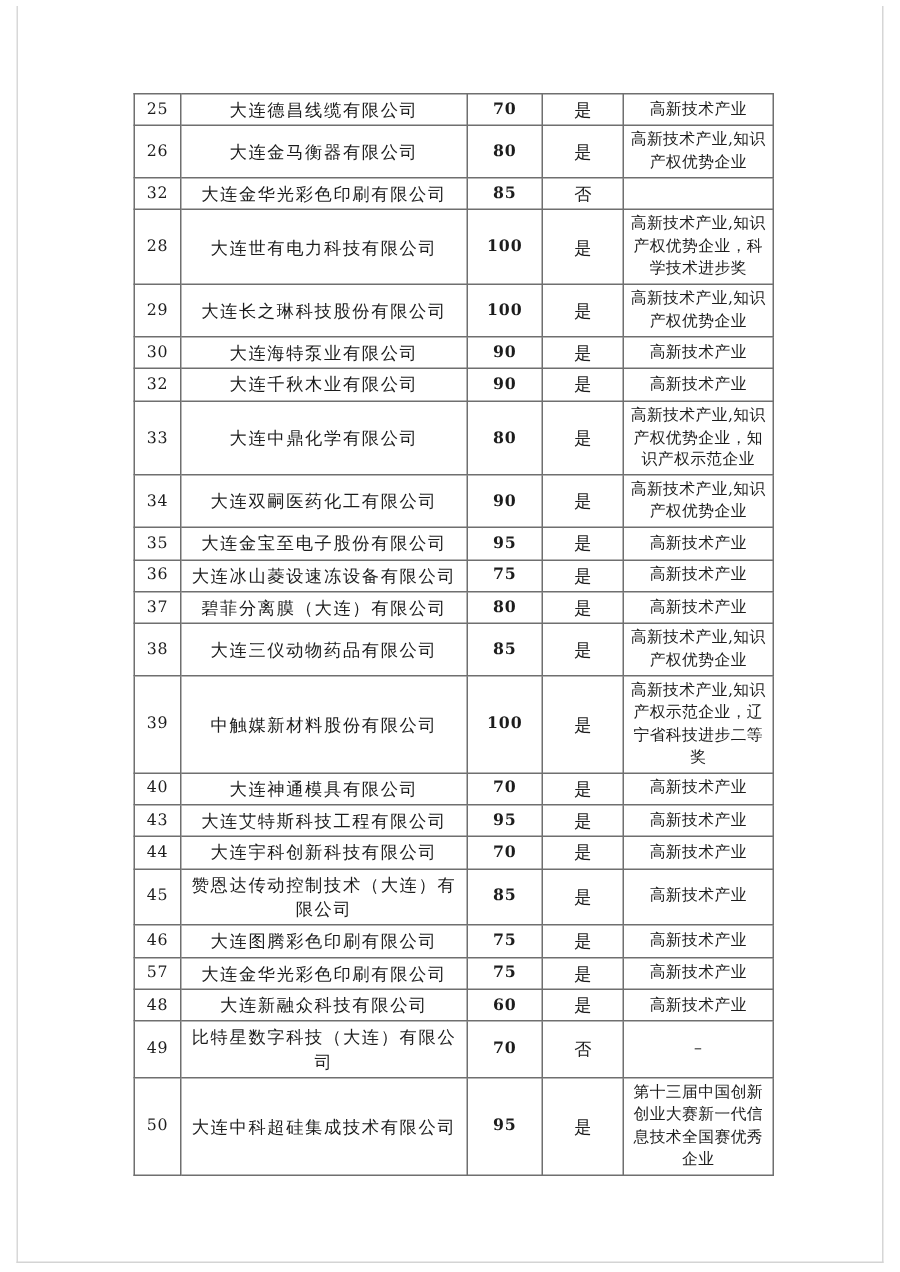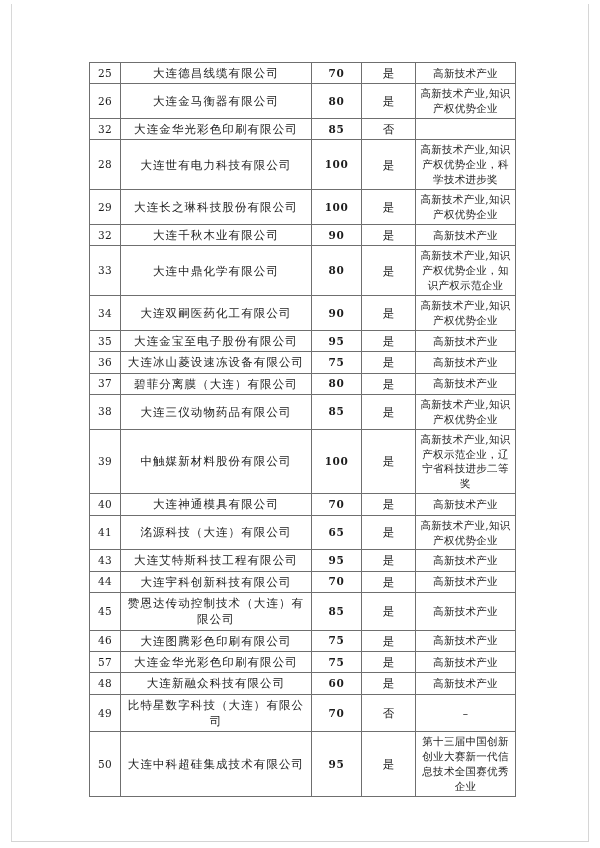--- a/index.html
+++ b/index.html
@@ -142,20 +142,27 @@
           <td class="cell-award">高新技术产业,知识产权优势企业，科学技术进步奖</td>
         </tr>
         <tr>
           <td class="cell-index">29</td>
           <td class="cell-name">大连长之琳科技股份有限公司</td>
           <td class="cell-score">100</td>
           <td class="cell-flag">是</td>
           <td class="cell-award">高新技术产业,知识产权优势企业</td>
         </tr>
         <tr>
+          <td class="cell-index">30</td>
+          <td class="cell-name">大连海特泵业有限公司</td>
+          <td class="cell-score">90</td>
+          <td class="cell-flag">是</td>
+          <td class="cell-award">高新技术产业</td>
+        </tr>
+        <tr>
           <td class="cell-index">32</td>
           <td class="cell-name">大连千秋木业有限公司</td>
           <td class="cell-score">90</td>
           <td class="cell-flag">是</td>
           <td class="cell-award">高新技术产业</td>
         </tr>
         <tr>
           <td class="cell-index">33</td>
           <td class="cell-name">大连中鼎化学有限公司</td>
           <td class="cell-score">80</td>
@@ -205,27 +212,20 @@
           <td class="cell-award">高新技术产业,知识产权示范企业，辽宁省科技进步二等奖</td>
         </tr>
         <tr>
           <td class="cell-index">40</td>
           <td class="cell-name">大连神通模具有限公司</td>
           <td class="cell-score">70</td>
           <td class="cell-flag">是</td>
           <td class="cell-award">高新技术产业</td>
         </tr>
         <tr>
-          <td class="cell-index">41</td>
-          <td class="cell-name">洺源科技（大连）有限公司</td>
-          <td class="cell-score">65</td>
-          <td class="cell-flag">是</td>
-          <td class="cell-award">高新技术产业,知识产权优势企业</td>
-        </tr>
-        <tr>
           <td class="cell-index">43</td>
           <td class="cell-name">大连艾特斯科技工程有限公司</td>
           <td class="cell-score">95</td>
           <td class="cell-flag">是</td>
           <td class="cell-award">高新技术产业</td>
         </tr>
         <tr>
           <td class="cell-index">44</td>
           <td class="cell-name">大连宇科创新科技有限公司</td>
           <td class="cell-score">70</td>

